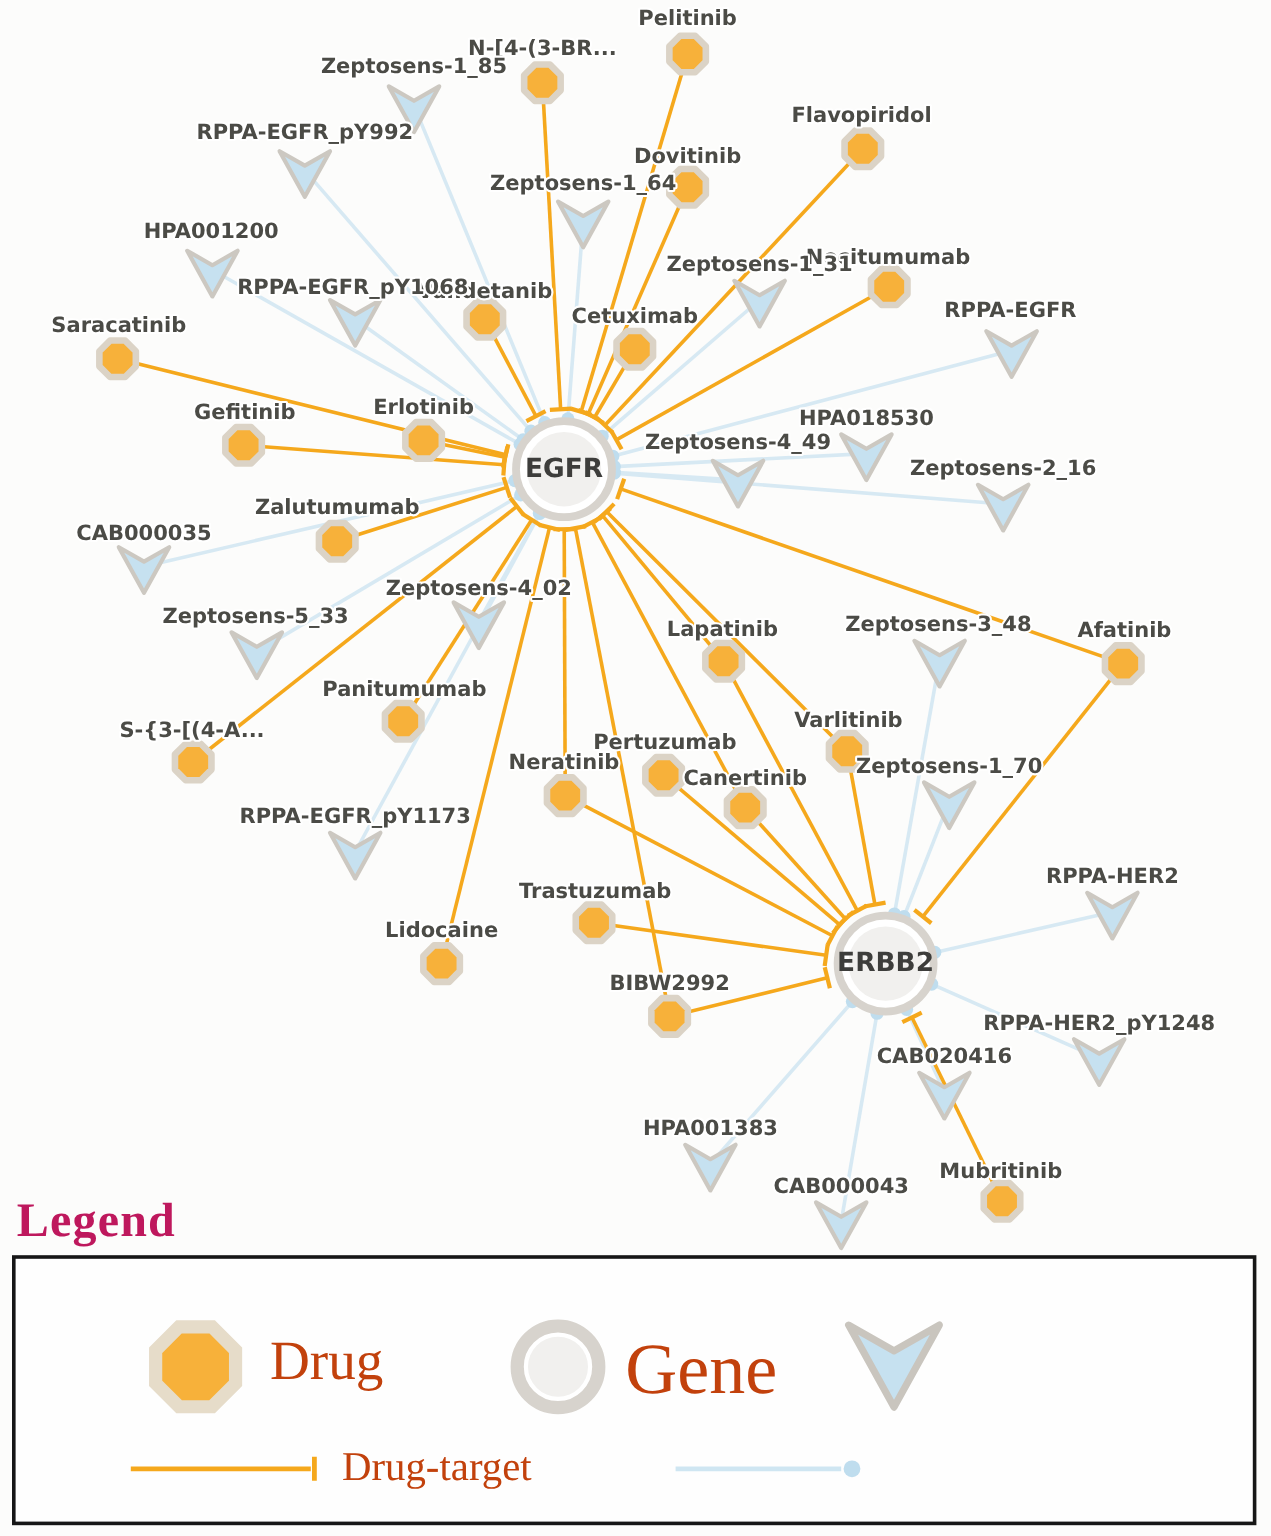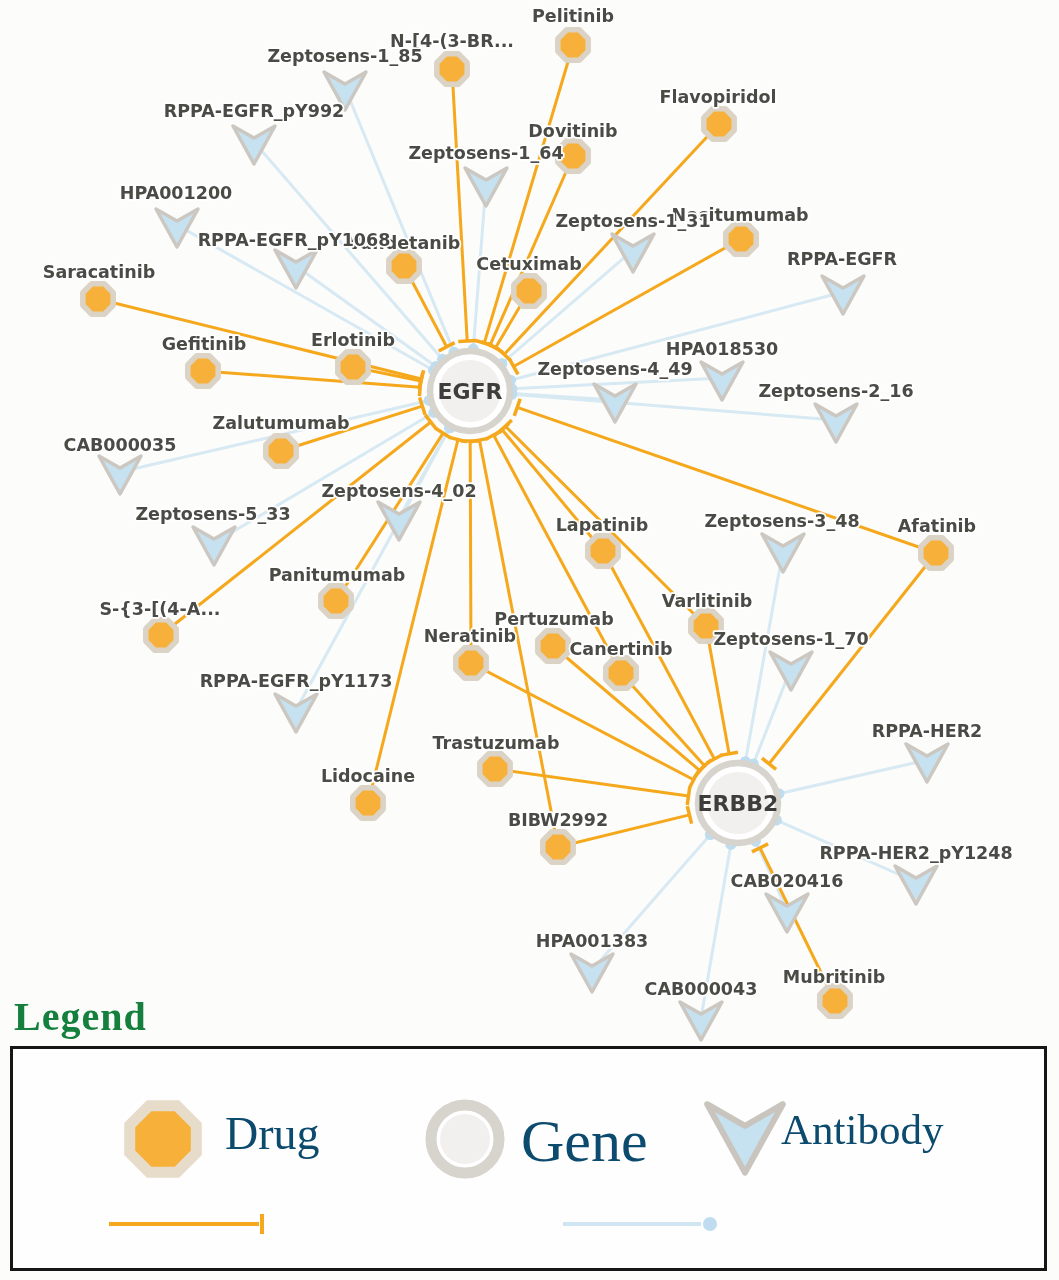--- a/index.html
+++ b/index.html
@@ -4,27 +4,27 @@
 <style>
   *{box-sizing:border-box}
   html,body{margin:0;padding:0;background:#ffffff}
   .stage{position:relative;width:1059px;height:1280px;background:#FCFCFB;overflow:hidden;font-family:"Liberation Serif",serif}
   svg.net{position:absolute;left:0;top:0;display:block}
   .node-label{font-family:"DejaVu Sans",sans-serif;font-weight:bold;font-size:17.5px;fill:#4B4B46;
               text-anchor:middle;dominant-baseline:central;stroke:#FFFFFF;stroke-width:3.5px;
               paint-order:stroke;stroke-linejoin:round}
   .gene-label{font-family:"DejaVu Sans",sans-serif;font-weight:bold;font-size:22px;fill:#3D3D3B;
               text-anchor:middle;dominant-baseline:central}
-  .legend-title{position:absolute;left:14px;top:993px;font-size:40px;font-weight:bold;color:#15803d;letter-spacing:1px}
+  .legend-title{position:absolute;left:14px;top:993px;font-size:40px;font-weight:bold;color:#be185d;letter-spacing:1px}
   .legend-box{position:absolute;left:10px;top:1046px;width:1037px;height:225px;border:3.5px solid #161616;background:#FEFEFE}
   .lg-icon{position:absolute}
   .lg-drug-icon{left:98px;top:38px}
   .lg-gene-icon{left:400px;top:38px}
   .lg-ab-icon{left:680px;top:40px}
-  .lg-label{position:absolute;color:#0c4a6e;font-family:"Liberation Serif",serif}
+  .lg-label{position:absolute;color:#c2410c;font-family:"Liberation Serif",serif}
   .lg-drug-label{left:212px;top:58px;font-size:46px}
   .lg-gene-label{left:508px;top:58px;font-size:60px}
   .lg-ab-label{left:768px;top:56px;font-size:43px}
   .lg-line{position:absolute}
   .lg-dt-line{left:92px;top:162px}
   .lg-at-line{left:546px;top:162px}
   .lg-dt-label{left:272px;top:155px;font-size:34px}
   .lg-at-label{left:716px;top:155px;font-size:34px}
   .lgd-oct{fill:#F7B13A;stroke:#E6DCC9;stroke-width:11}
   .lgd-gene-outer{fill:#FFFFFF;stroke:#D7D3CD;stroke-width:11}
@@ -259,26 +259,26 @@
 
     <svg class="lg-icon lg-gene-icon" width="104" height="104" viewBox="0 0 104 104">
       <circle class="lgd-gene-outer" cx="52" cy="52" r="34"></circle>
       <circle class="lgd-gene-inner" cx="52" cy="52" r="25"></circle>
     </svg>
     <div class="lg-label lg-gene-label">Gene</div>
 
     <svg class="lg-icon lg-ab-icon" width="104" height="96" viewBox="0 0 104 96">
       <polygon class="lgd-ab" points="14.2,15.2 52,36.8 89.8,15.2 52,83.6"></polygon>
     </svg>
-    <div class="lg-label lg-ab-label">Antibody</div>
 
     <svg class="lg-line lg-dt-line" width="180" height="26" viewBox="0 0 180 26">
       <line class="lgd-dline" x1="4" y1="13" x2="154" y2="13"></line>
       <line class="lgd-dline" x1="157" y1="3" x2="157" y2="23"></line>
     </svg>
+    <div class="lg-label lg-dt-label">Drug-target</div>
 
     <svg class="lg-line lg-at-line" width="180" height="26" viewBox="0 0 180 26">
       <line class="lgd-aline" x1="4" y1="13" x2="142" y2="13"></line>
       <circle class="lgd-adot" cx="151" cy="13" r="7"></circle>
     </svg>
 
   </div>
 </div>
 
 </body></html>

